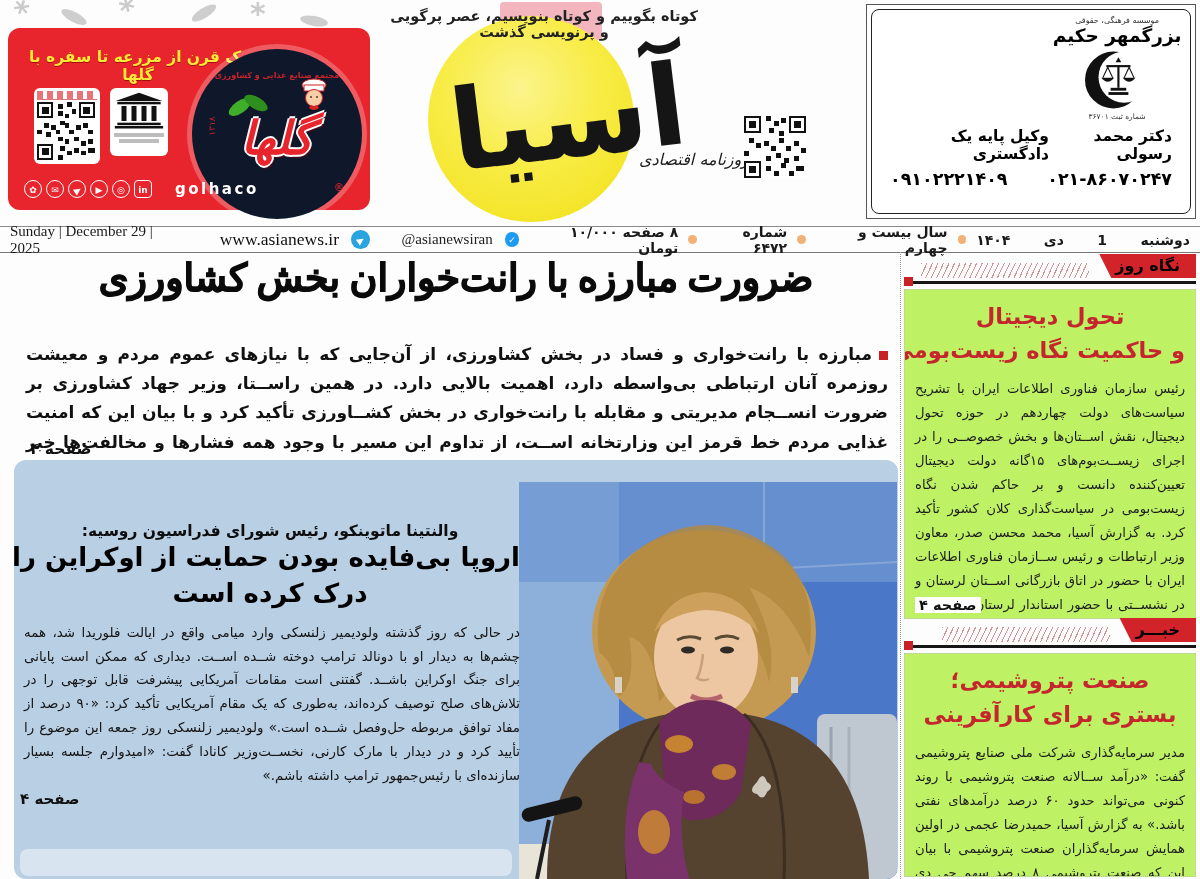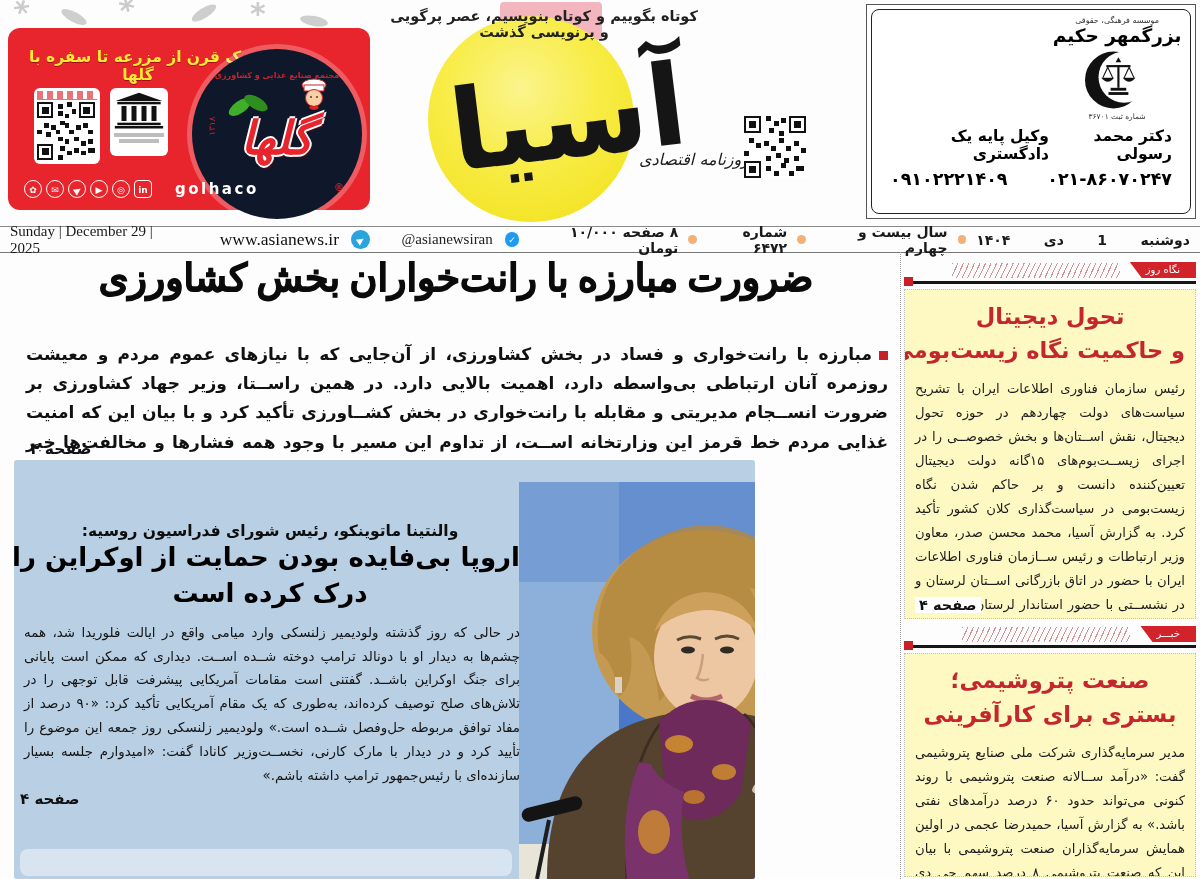--- a/index.html
+++ b/index.html
@@ -77,41 +77,41 @@
 
   
   .lead-h{left:16px;top:256px;width:880px;direction:rtl;text-align:center;font-size:38px;font-weight:bold;color:#0b0b0b;
     white-space:nowrap;font-family:Liberation Serif, serif;-webkit-text-stroke:1px #0b0b0b;}
   .lead-body{left:26px;top:340px;width:862px;direction:rtl;text-align:justify;text-align-last:center;
     font-size:17px;font-weight:bold;line-height:1.72;color:#111;}
   .bullet{display:inline-block;width:9px;height:9px;background:#c72026;margin-left:7px;}
   .lead-page{left:30px;top:440px;font-size:15.5px;font-weight:bold;color:#111;direction:rtl;}
 
   
-  .bluepanel{left:14px;top:460px;width:741px;height:419px;background:#b9cfe4;border-radius:3px;overflow:hidden;}
+  .bluepanel{left:14px;top:460px;width:884px;height:419px;background:#b9cfe4;border-radius:12px;overflow:hidden;}
   .photo{position:absolute;left:505px;top:22px;width:378px;height:397px;}
   .feat{position:absolute;left:6px;top:62px;width:500px;direction:rtl;}
   .feat-kicker{text-align:center;font-weight:bold;font-size:15.5px;color:#0e0e0e;}
   .feat-h{text-align:center;font-weight:bold;font-size:26px;color:#000000;line-height:1.38;white-space:nowrap;}
   .feat-body{margin-top:9px;text-align:justify;font-size:13.4px;line-height:1.78;color:#141414;padding-left:4px;}
   .feat-page{margin-top:2px;text-align:left;font-weight:bold;font-size:15px;color:#111;}
   .white-strip{position:absolute;left:6px;bottom:3px;width:492px;height:27px;background:rgba(255,255,255,.45);border-radius:8px;}
 
   
   .divider{left:900px;top:252px;height:627px;width:0;border-left:1.5px dotted #9a9a9a;}
   .sidebar{left:904px;top:252px;width:292px;height:627px;overflow:hidden;}
   .sec{position:absolute;left:0;width:292px;}
   .sec-head{display:flex;direction:rtl;align-items:flex-end;height:22px;}
-  .sec-label{background:#d2232a;color:#ffffff;font-weight:normal;font-size:10px;padding:2px 16px 3px;direction:rtl;
+  .sec-label{background:#d2232a;color:#000000;font-weight:bold;font-size:16px;padding:2px 16px 3px;direction:rtl;
     clip-path:polygon(0 0,100% 0,100% 100%,12px 100%);}
   .hatch{width:168px;height:15px;margin:0 10px 0 0;
     background:repeating-linear-gradient(115deg,rgba(170,40,46,.5) 0 1px,transparent 1px 5px);}
   .rule{margin-top:3px;height:3px;background:#161616;position:relative;}
   .rule::before{content:'';position:absolute;left:0;top:-4px;width:9px;height:9px;background:#c72026;}
-  .artbox{border:1px dotted #c0c0c0;margin-top:5px;background:#fef9c3;padding:10px 10px 6px;box-sizing:border-box;
+  .artbox{border:1px dotted #c0c0c0;margin-top:5px;background:#bef264;padding:10px 10px 6px;box-sizing:border-box;
     position:relative;overflow:hidden;direction:rtl;}
   .art-t{text-align:center;font-weight:bold;font-size:22.5px;color:#c5262e;line-height:1.5;white-space:nowrap;}
   .art-body{margin-top:9px;text-align:justify;font-size:13.2px;line-height:1.82;color:#1c1c1c;}
   .art-page{position:absolute;left:10px;bottom:5px;background:#fff;padding:0 4px;font-weight:bold;font-size:14.5px;color:#111;}
   .sec1{top:4px;} .sec1 .artbox{height:330px;}
   .sec2{top:368px;} .sec2 .artbox{height:224px;}
 </style>
 </head>
 <body>
 

